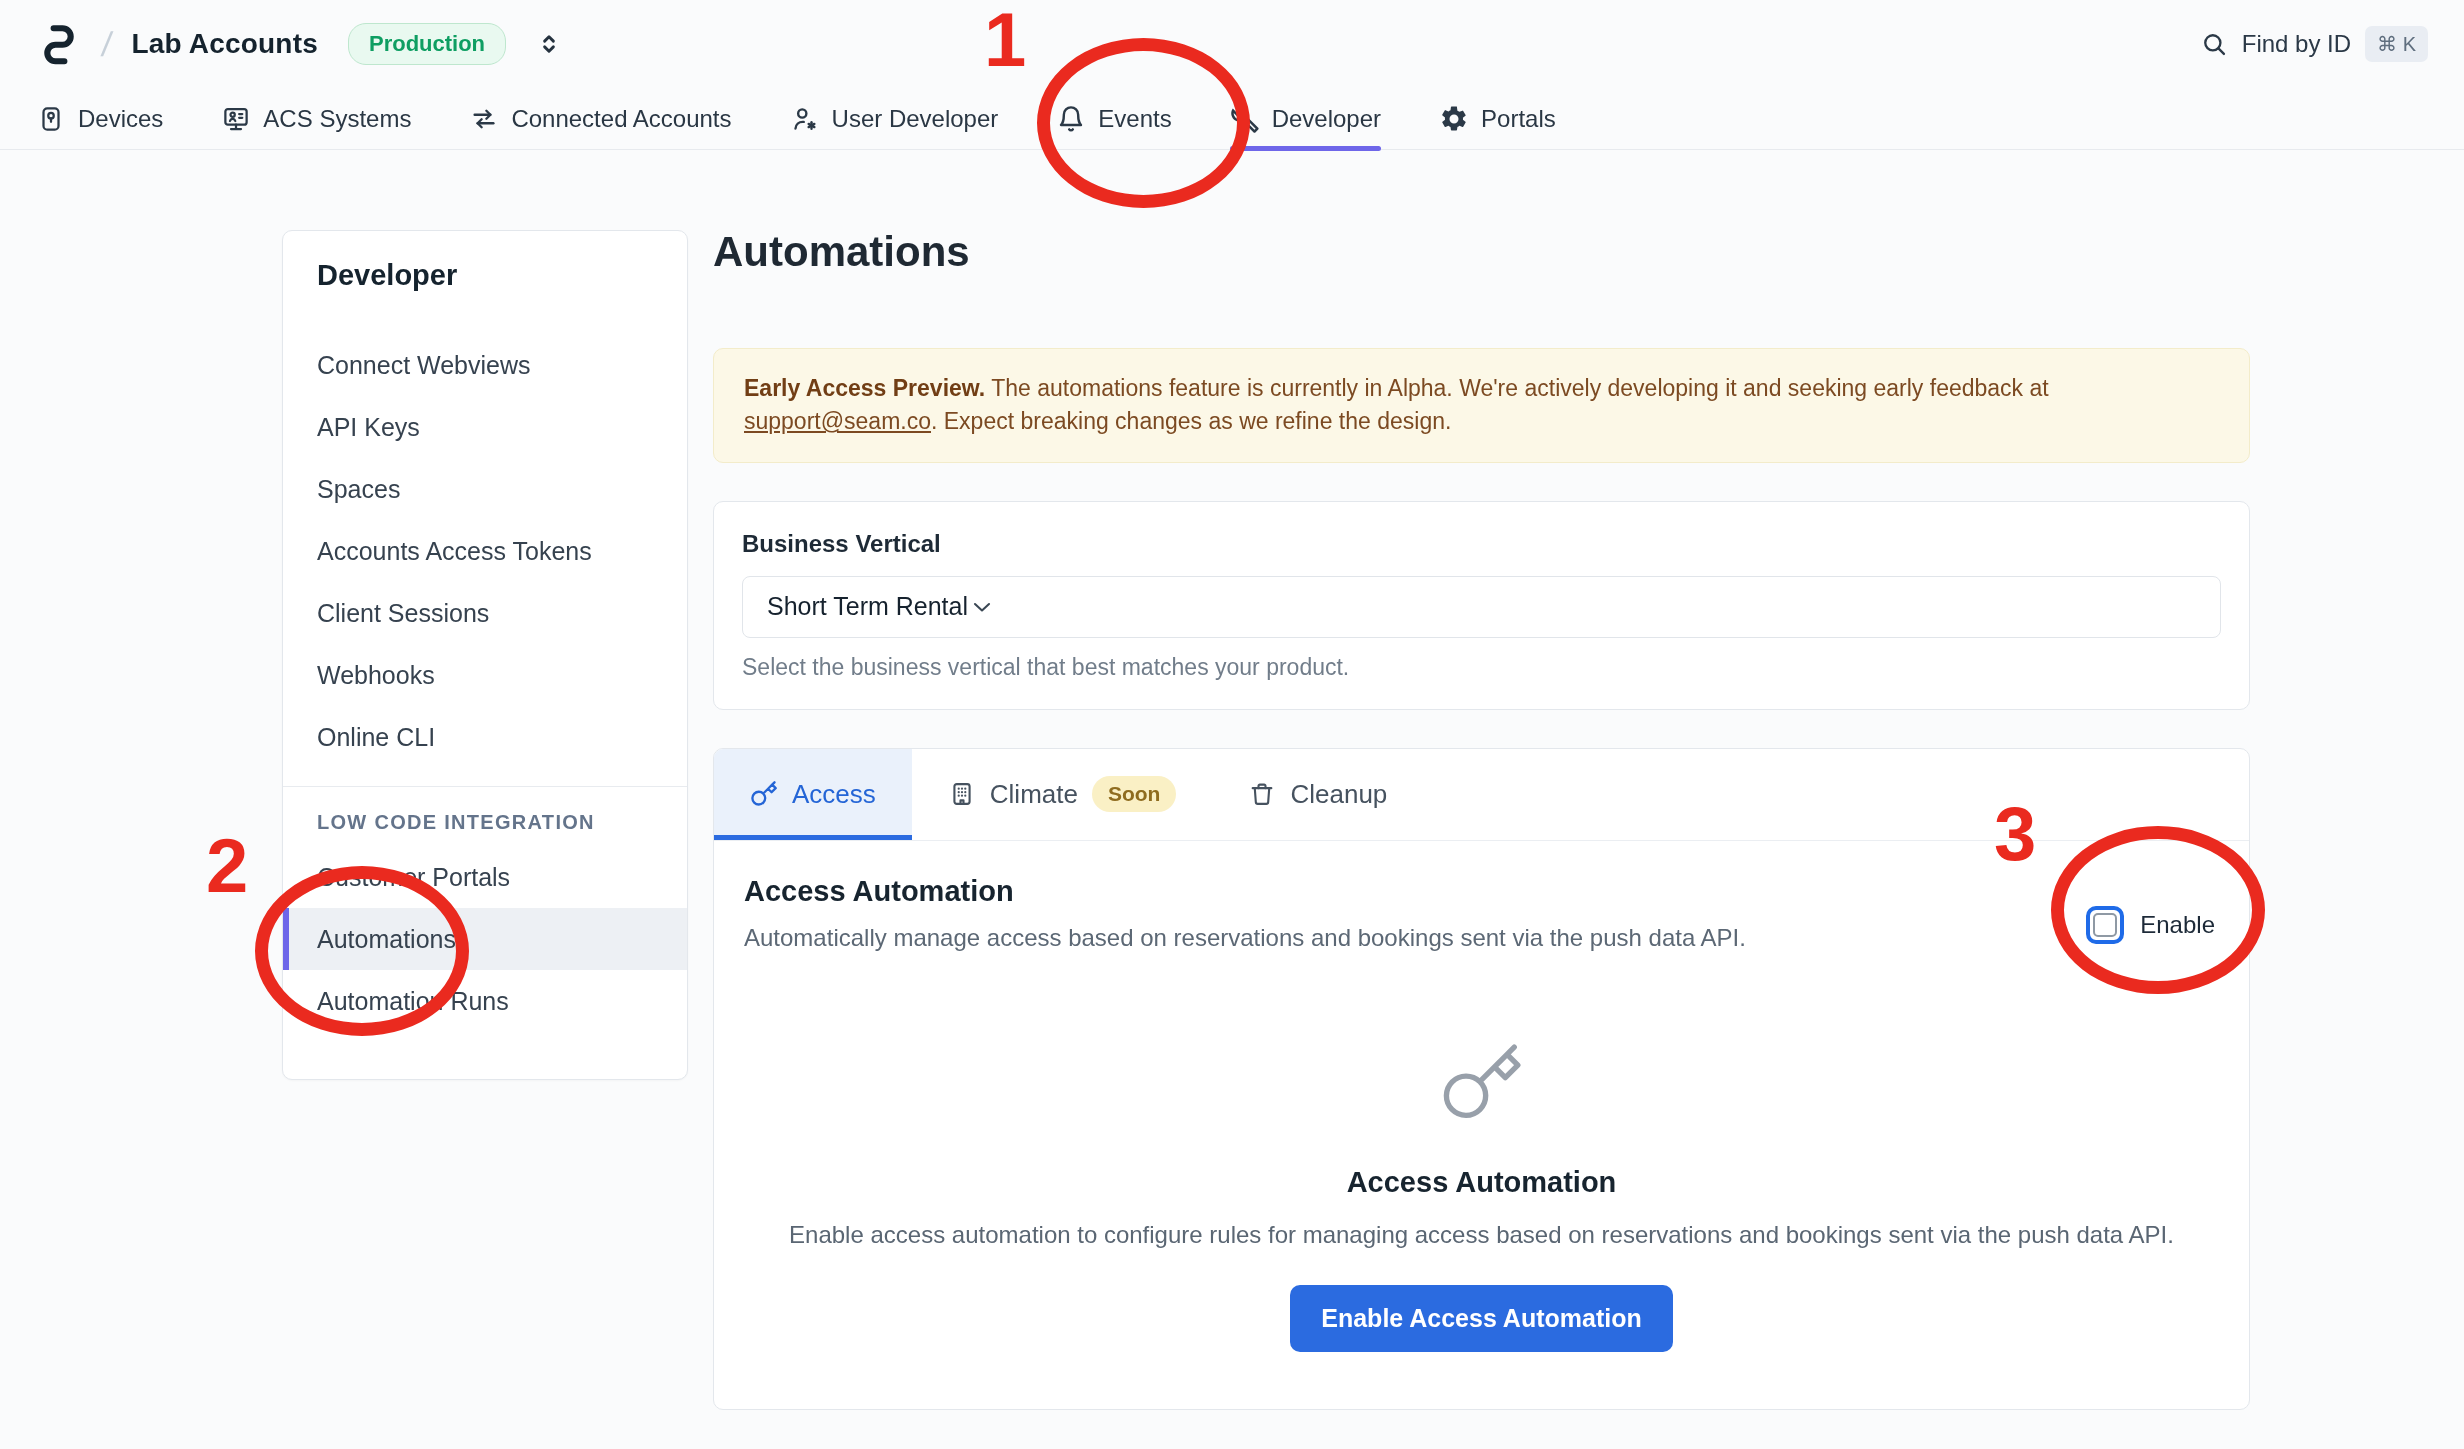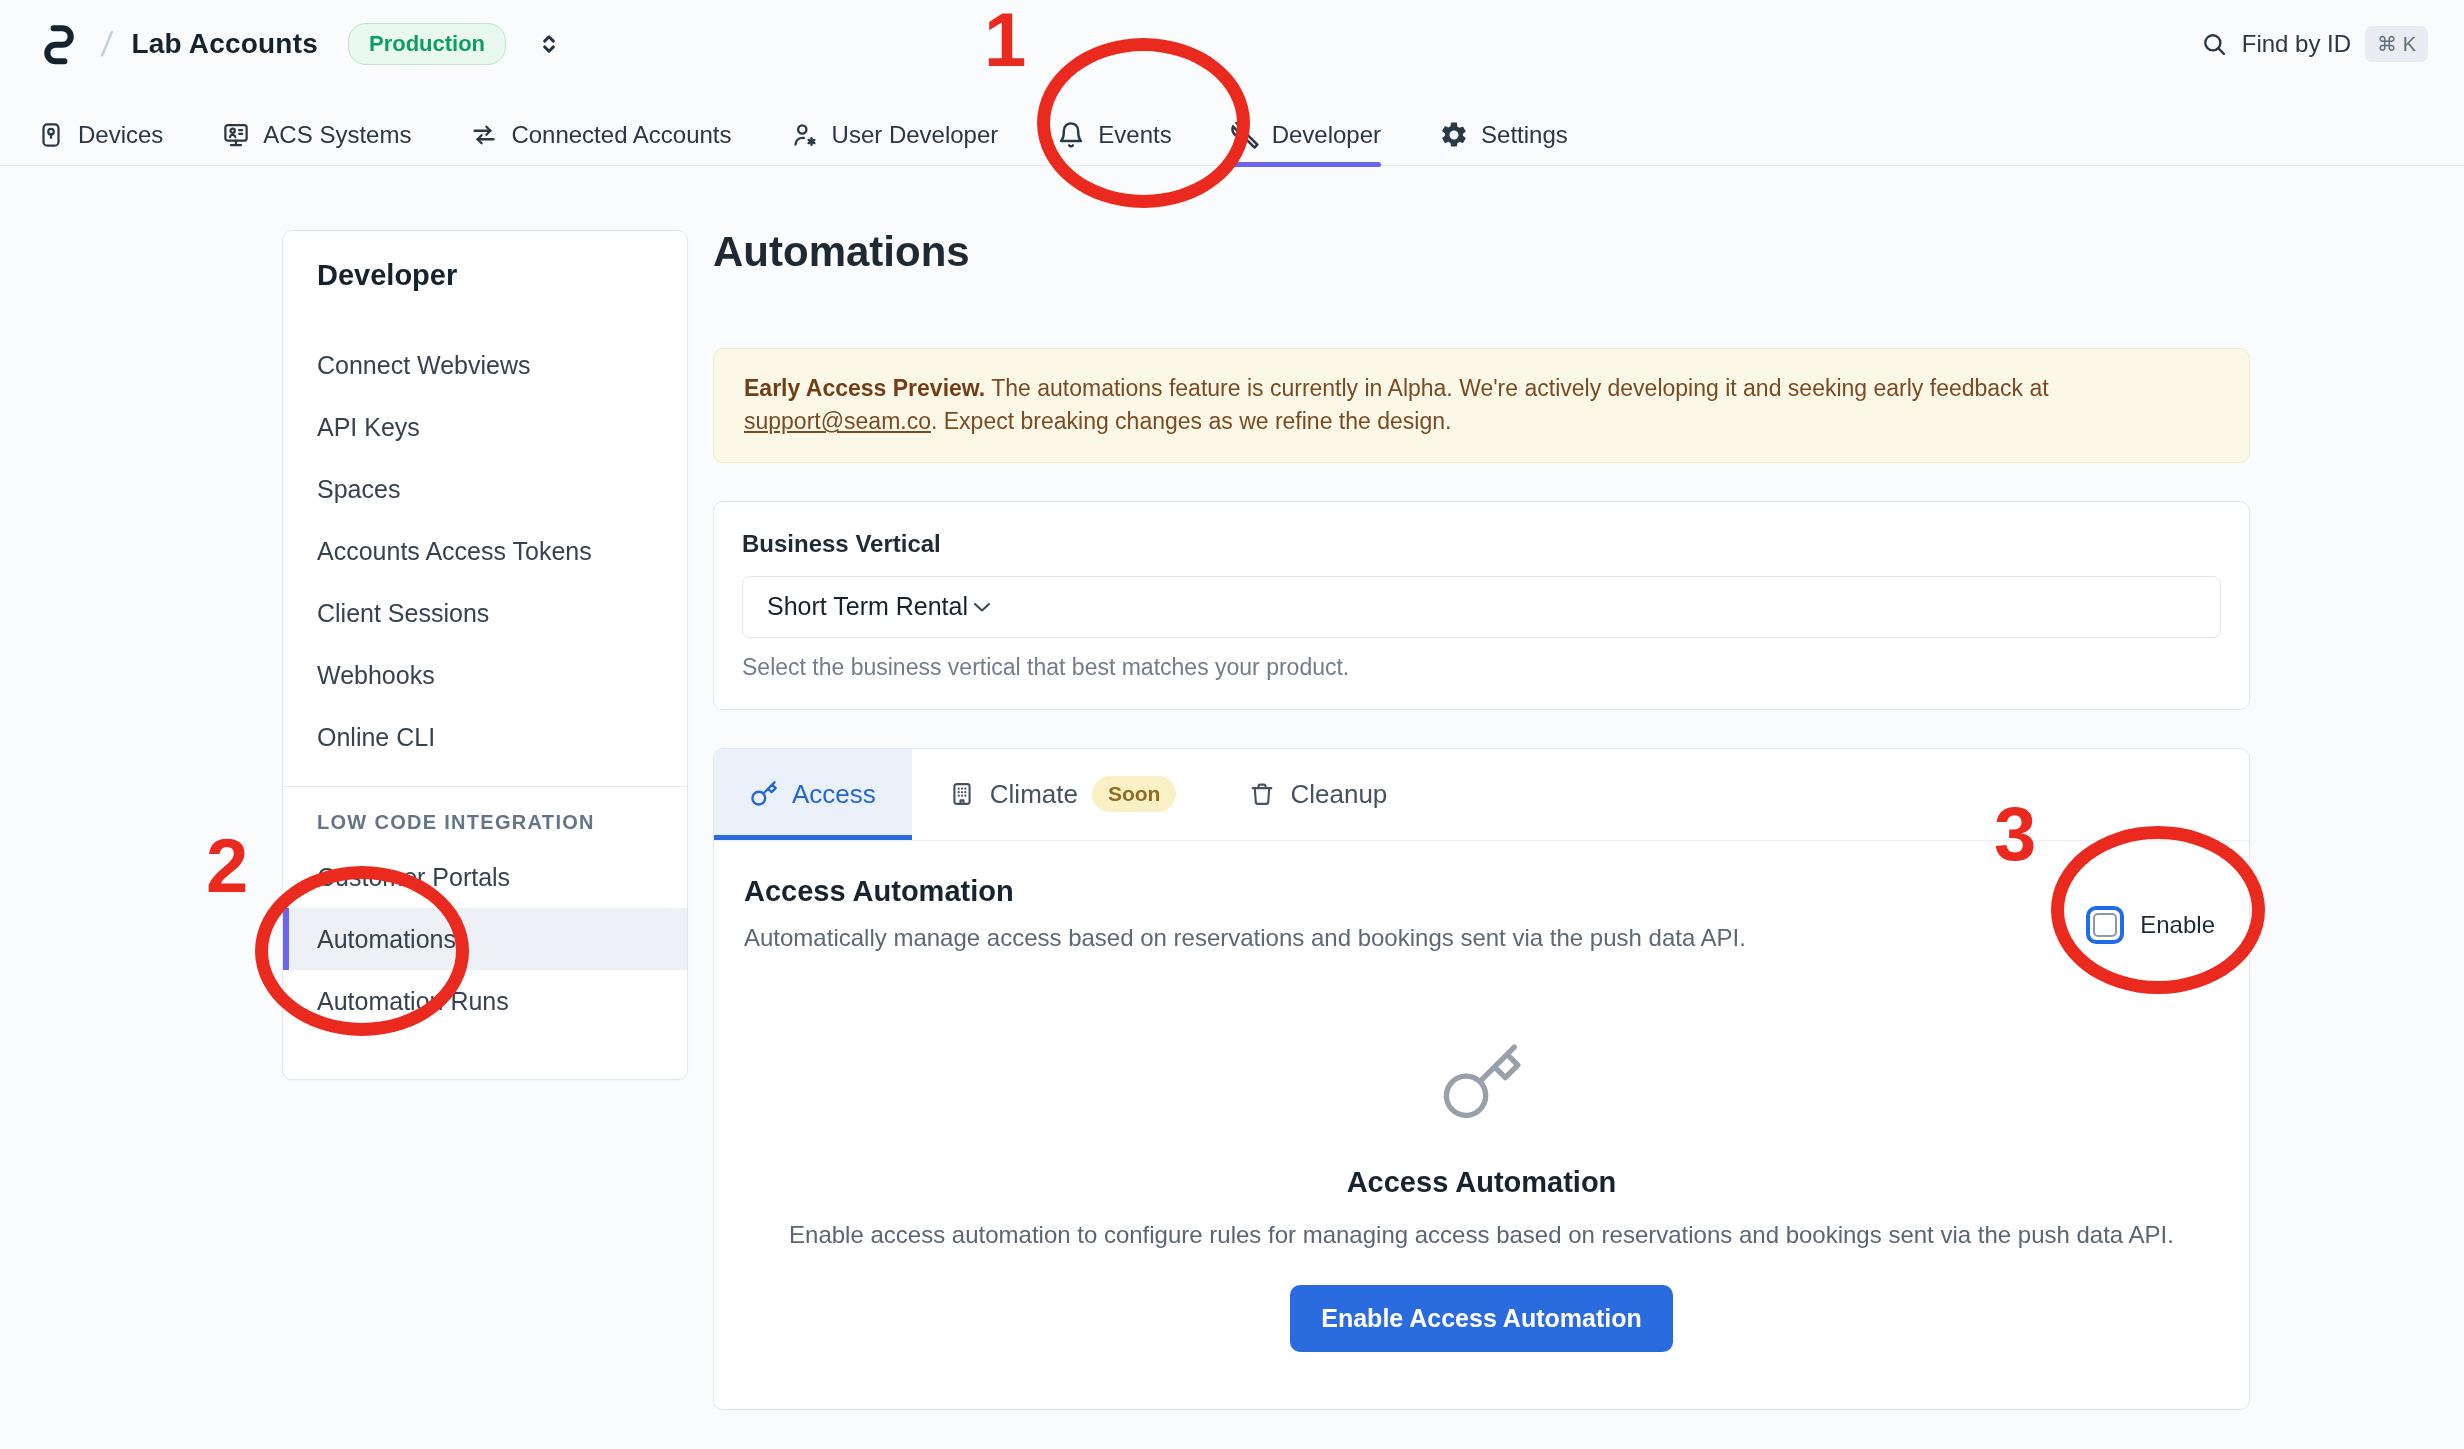--- a/index.html
+++ b/index.html
@@ -33,21 +33,21 @@
     margin-left: auto; display: flex; align-items: center; gap: 14px;
     color: #2b3947; font-size: 24px; cursor: pointer;
   }
   .find .kbd {
     background: #e9edf3; color: #5f6e7e; border-radius: 7px;
     font-size: 20px; padding: 6px 12px;
   }
 
   
   .navbar {
-    position: absolute; left: 0; top: 104px; width: 2464px; height: 62px;
+    position: absolute; left: 0; top: 88px; width: 2464px; height: 62px;
     display: flex; align-items: center; gap: 58px; padding: 0 36px;
     border-bottom: 1px solid #e7eaee;
   }
   .nav-tab {
     position: relative; height: 62px;
     display: flex; align-items: center; gap: 12px;
     font-size: 24px; color: #2a3744; cursor: pointer; white-space: nowrap;
   }
   .nav-tab .nicon { width: 30px; height: 30px; color: #2b3947; }
   .nav-tab .nicon svg { width: 30px; height: 30px; }
@@ -260,21 +260,21 @@
     </span>
     <span>Developer</span>
     <span class="underline"></span>
   </div>
   <div class="nav-tab">
     <span class="nicon">
       <svg viewBox="0 0 24 24" fill="currentColor">
         <path d="M19.14 12.94c.04-.3.06-.61.06-.94s-.02-.64-.07-.94l2.03-1.58a.5.5 0 0 0 .12-.64l-1.92-3.32a.5.5 0 0 0-.61-.22l-2.39.96a7.3 7.3 0 0 0-1.62-.94l-.36-2.54A.5.5 0 0 0 13.89 2h-3.84a.5.5 0 0 0-.49.42l-.36 2.54c-.59.24-1.13.56-1.62.94l-2.39-.96a.5.5 0 0 0-.61.22L2.66 8.48a.5.5 0 0 0 .12.64l2.03 1.58c-.05.3-.07.63-.07.94s.02.64.07.94l-2.03 1.58a.5.5 0 0 0-.12.64l1.92 3.32c.14.24.42.34.61.22l2.39-.96c.49.38 1.03.7 1.62.94l.36 2.54c.04.24.24.42.49.42h3.84c.25 0 .45-.18.49-.42l.36-2.54c.59-.24 1.13-.56 1.62-.94l2.39.96c.23.09.47 0 .61-.22l1.92-3.32a.5.5 0 0 0-.12-.64l-2.01-1.58zM12 15.6A3.6 3.6 0 1 1 12 8.4a3.6 3.6 0 0 1 0 7.2z"></path>
       </svg>
     </span>
-    <span>Settings</span>
+    <span>Portals</span>
   </div>
 </div>
 
 <div class="sidebar-card">
   <h2>Developer</h2>
   <div class="side-item">
       <span>Connect Webviews</span>
     </div>
   <div class="side-item">
       <span>API Keys</span>

